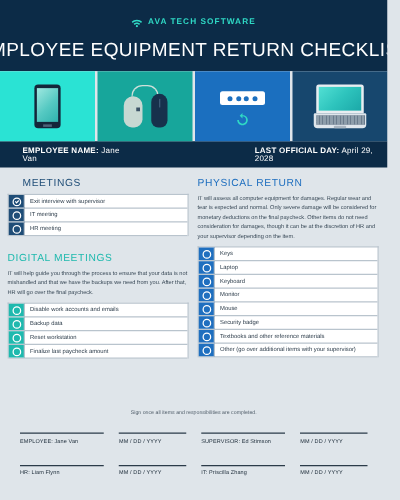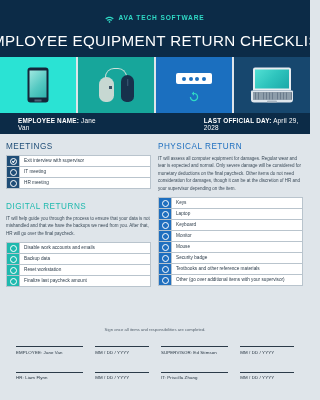--- a/index.html
+++ b/index.html
@@ -107,21 +107,21 @@
   .namebar .nb-emp { margin-left: 18px; }
   .namebar .nb-day { margin-left: 99px; }
   .nb-key { font-weight: 700; }
 
   
   .body { display: flex; padding: 8px 6px 0; gap: 7px; }
   .col { width: 145px; }
   .sec-title {
     font-size: 8.2px; letter-spacing: .5px; font-weight: 400; margin-bottom: 4px;
   }
-  .t-navy { color: #1f4d77; }
+  .t-navy { color: #1f4d77; margin-left: 12px; }
   .t-teal { color: #1fb9ae; }
   .t-blue { color: #1f6fbf; }
   .para {
     font-size: 4.5px; line-height: 1.65; color: #3a4a58; margin-bottom: 5px;
   }
 
   .list { border: 1px solid #b9c4cd; border-bottom: none; background: #fff; }
   .row { display: flex; align-items: stretch; border-bottom: 1px solid #b9c4cd; min-height: 11px; }
   .cbcell {
     width: 13px; flex: none; display: flex; align-items: center; justify-content: center;
@@ -250,21 +250,21 @@
               <div class="cb"></div>
             </div>
             <div class="rowtxt">HR meeting</div>
           </div>
         </div>
       </div>
 
       <div style="height:13px"></div>
 
       <div>
-        <div class="sec-title t-teal">DIGITAL RETURNS</div>
+        <div class="sec-title t-teal">DIGITAL MEETINGS</div>
         <div class="para">IT will help guide you through the process to ensure that your data is not mishandled and that we have the backups we need from you. After that, HR will go over the final paycheck.</div>
         <div class="list teal">
           <div class="row">
             <div class="cbcell">
                 <div class="cb"></div>
               </div>
             <div class="rowtxt">Disable work accounts and emails</div>
           </div>
           <div class="row">
             <div class="cbcell">

